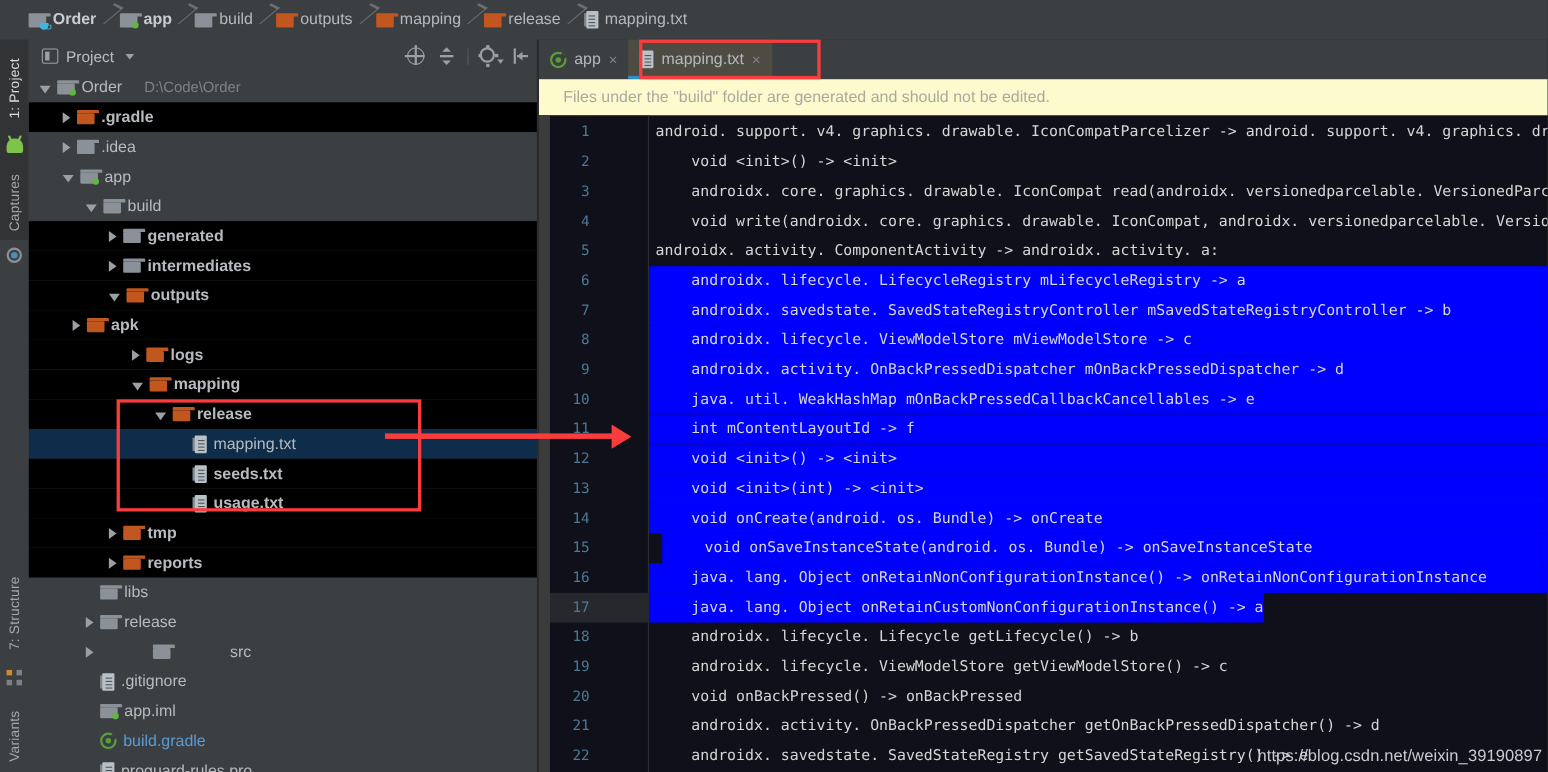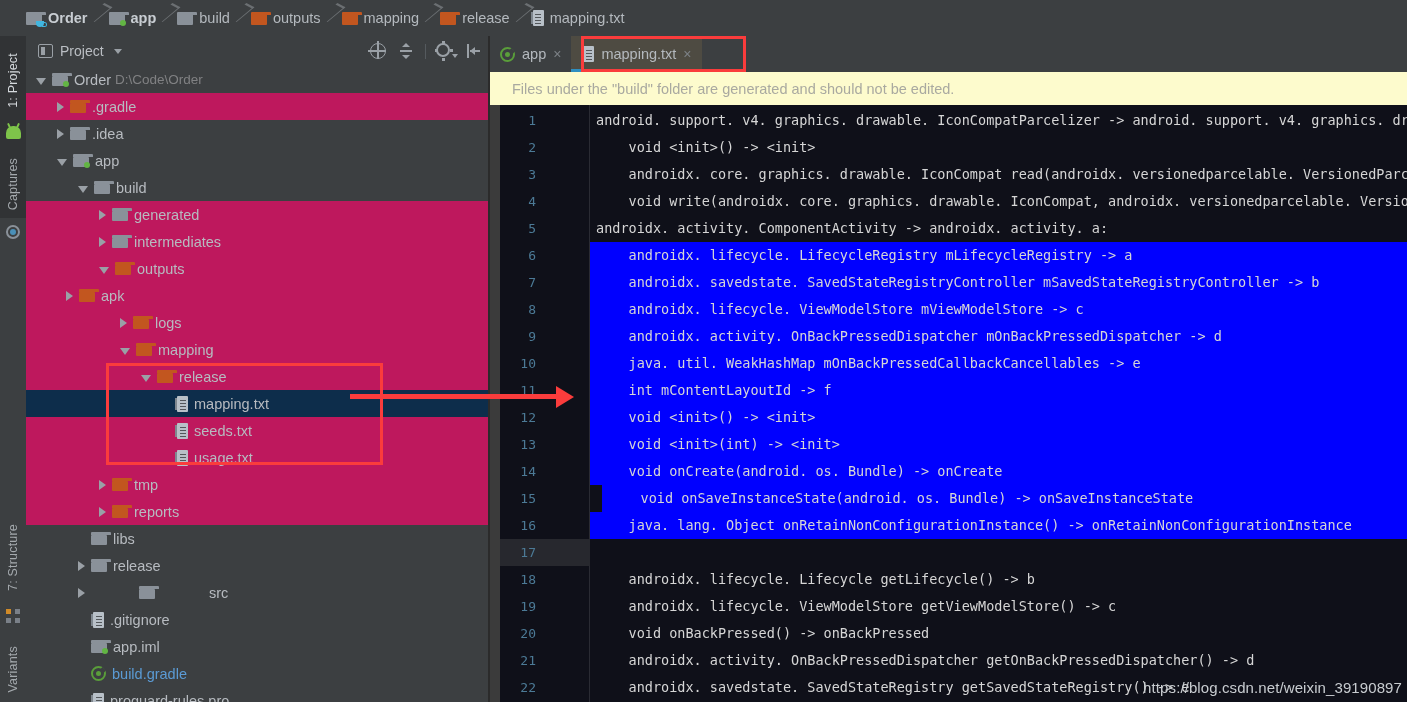--- a/index.html
+++ b/index.html
@@ -99,33 +99,33 @@
   .mini-caret { position:absolute; right:-4px; bottom:2px; width:0;height:0; border-left:3px solid transparent;border-right:3px solid transparent;border-top:4px solid #9aa0a6; }
   .hide-ico::before { content:""; position:absolute; left:3px; top:2px; width:1.8px; height:14px; background:#9aa0a6; }
   .hide-ico::after { content:""; position:absolute; left:6px; top:8px; width:10px; height:1.8px; background:#9aa0a6; }
   .hide-ico i { position:absolute; left:6px; top:5px; width:0;height:0;border-top:4px solid transparent;border-bottom:4px solid transparent;border-right:5px solid #9aa0a6; }
 
   .tree { position: absolute; left: 0; top: 30px; width: 464px; height: 636px; overflow: hidden; }
   .tree-row {
     position: relative; height: 27px; display: flex; align-items: center;
     white-space: nowrap; font-size: 14.5px; color: #b7bbc0; cursor: default;
   }
-  .tree-row.stripe { background: #be185d; }
+  .tree-row.stripe { background: #000000; font-weight: bold; }
   .tree-row.selected { background: #0d2d4b; }
   .tree-row .arrow {
     width: 0; height: 0; flex: none; margin-right: 6px;
     border-top: 5px solid transparent; border-bottom: 5px solid transparent; border-left: 7px solid #9aa0a6;
   }
   .tree-row .arrow.open {
     border-left: 5px solid transparent; border-right: 5px solid transparent;
     border-top: 7px solid #9aa0a6; border-bottom: none; margin-top: 3px;
   }
   .tree-row .arrow.none { border: none; width: 7px; }
   .tree-label { margin-left: 6px; }
-  .tree-path { margin-left: 4px; color: #808183; font-size: 13.5px; }
+  .tree-path { margin-left: 20px; color: #808183; font-size: 13.5px; }
   .gradle-ico { width:15px; height:15px; border-radius:50%; border:2px solid #5a9e3a; position:relative; flex:none; }
   .gradle-ico::after{ content:""; position:absolute; left:3px; top:3px; width:5px; height:5px; border-radius:50%; background:#5a9e3a; }
   .gradle-ico::before{ content:""; position:absolute; right:-1px; top:0px; width:5px; height:5px; background:#3c3f41; transform:rotate(45deg); }
 
   .panel-split { position: absolute; left: 488px; top: 36px; width: 2px; height: 666px; background: #2b2b2b; }
 
   
   .editor { position: absolute; left: 490px; top: 36px; width: 917px; height: 666px; background: #2b2b2b; }
   .tabs { position: absolute; left: 0; top: 0; width: 917px; height: 36px; background: #3c3f41; display: flex; align-items: stretch; }
   .tab { display: flex; align-items: center; padding: 0 10px; gap: 7px; position: relative; cursor: pointer; }
@@ -578,20 +578,21 @@
           <div class="code-line" style="top: 164px;"><div class="sel-band" style="width: 817px;"></div><span class="code-text">    androidx. savedstate. SavedStateRegistryController mSavedStateRegistryController -&gt; b</span></div>
           <div class="code-line" style="top: 191px;"><div class="sel-band" style="width: 817px;"></div><span class="code-text">    androidx. lifecycle. ViewModelStore mViewModelStore -&gt; c</span></div>
           <div class="code-line" style="top: 218px;"><div class="sel-band" style="width: 817px;"></div><span class="code-text">    androidx. activity. OnBackPressedDispatcher mOnBackPressedDispatcher -&gt; d</span></div>
           <div class="code-line" style="top: 245px;"><div class="sel-band" style="width: 817px;"></div><span class="code-text">    java. util. WeakHashMap mOnBackPressedCallbackCancellables -&gt; e</span></div>
           <div class="code-line" style="top: 272px;"><div class="sel-band" style="width: 817px;"></div><span class="code-text">    int mContentLayoutId -&gt; f</span></div>
           <div class="code-line" style="top: 299px;"><div class="sel-band" style="width: 817px;"></div><span class="code-text">    void &lt;init&gt;() -&gt; &lt;init&gt;</span></div>
           <div class="code-line" style="top: 326px;"><div class="sel-band" style="width: 817px;"></div><span class="code-text">    void &lt;init&gt;(int) -&gt; &lt;init&gt;</span></div>
           <div class="code-line" style="top: 353px;"><div class="sel-band" style="width: 817px;"></div><span class="code-text">    void onCreate(android. os. Bundle) -&gt; onCreate</span></div>
           <div class="code-line" style="top: 380px; margin-left: 12px;"><div class="sel-band" style="width: 817px;"></div><span class="code-text">    void onSaveInstanceState(android. os. Bundle) -&gt; onSaveInstanceState</span></div>
           <div class="code-line" style="top: 407px;"><div class="sel-band" style="width: 817px;"></div><span class="code-text">    java. lang. Object onRetainNonConfigurationInstance() -&gt; onRetainNonConfigurationInstance</span></div>
+          <div class="code-line" style="top: 434px;"><div class="sel-band" style="width: 559px;"></div><span class="code-text">    java. lang. Object onRetainCustomNonConfigurationInstance() -&gt; a</span></div>
           <div class="code-line" style="top: 461px;"><span class="code-text">    androidx. lifecycle. Lifecycle getLifecycle() -&gt; b</span></div>
           <div class="code-line" style="top: 488px;"><span class="code-text">    androidx. lifecycle. ViewModelStore getViewModelStore() -&gt; c</span></div>
           <div class="code-line" style="top: 515px;"><span class="code-text">    void onBackPressed() -&gt; onBackPressed</span></div>
           <div class="code-line" style="top: 542px;"><span class="code-text">    androidx. activity. OnBackPressedDispatcher getOnBackPressedDispatcher() -&gt; d</span></div>
           <div class="code-line" style="top: 569px;"><span class="code-text">    androidx. savedstate. SavedStateRegistry getSavedStateRegistry() -&gt; e</span></div>
           <div class="code-line" style="top: 596px;"></div>
         </div>
     </div>
     <div class="watermark">https://blog.csdn.net/weixin_39190897</div>
   </div>

